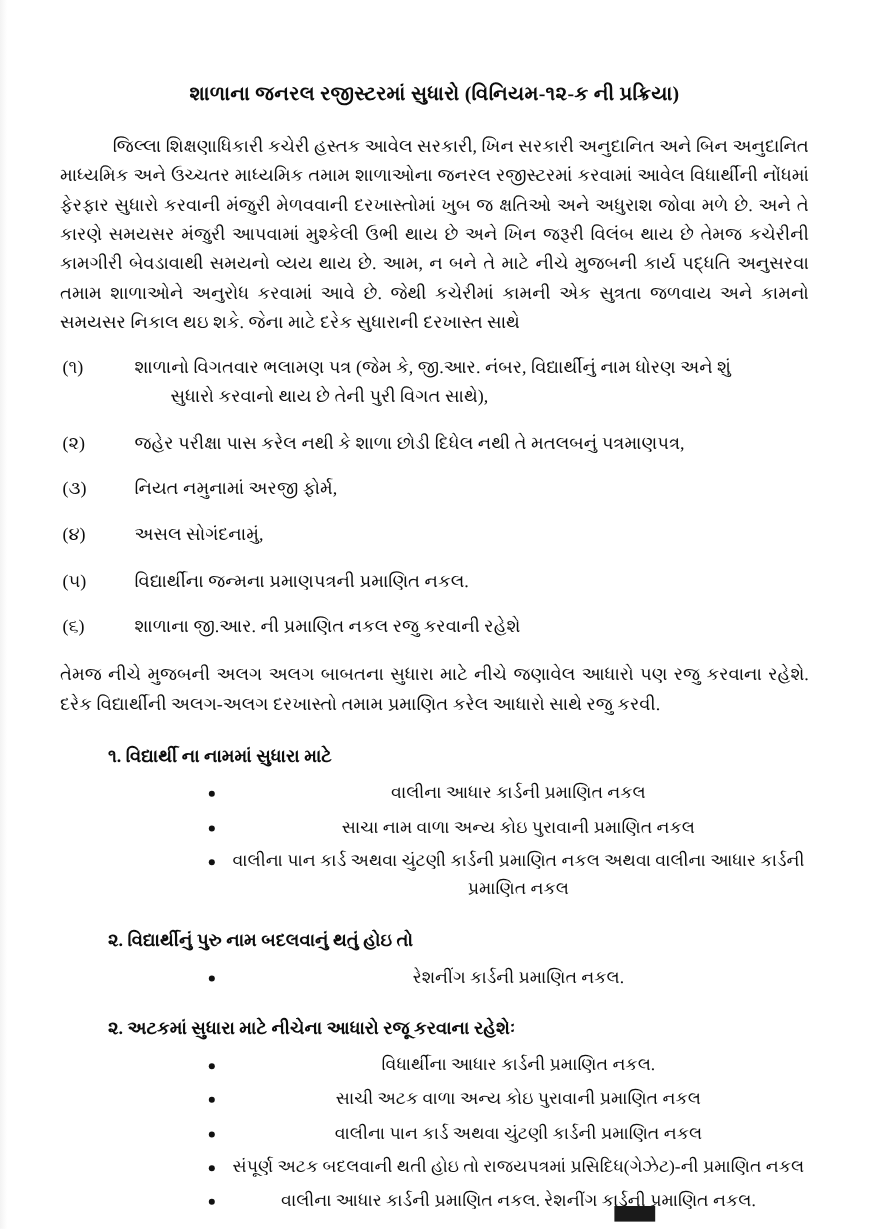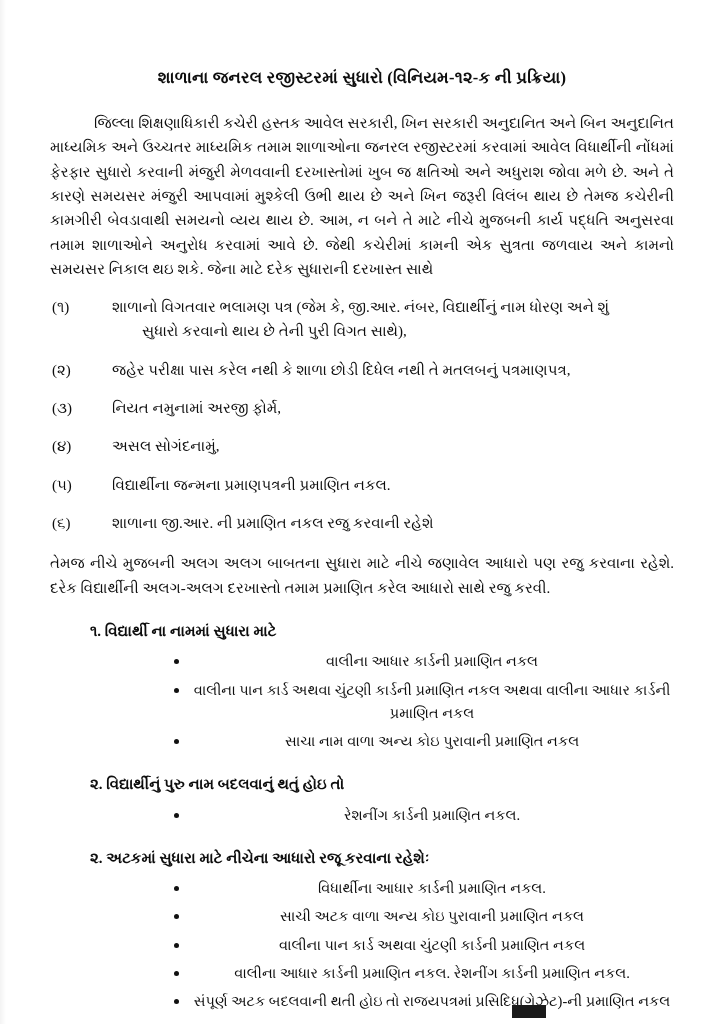--- a/index.html
+++ b/index.html
@@ -148,25 +148,25 @@
 
   <p class="para">તેમજ નીચે મુજબની અલગ અલગ બાબતના સુધારા માટે નીચે જણાવેલ આધારો પણ રજુ કરવાના રહેશે. દરેક વિદ્યાર્થીની અલગ-અલગ દરખાસ્તો તમામ પ્રમાણિત કરેલ આધારો સાથે રજુ કરવી.</p>
 
   <div class="section">
     <div class="section-heading">૧. વિદ્યાર્થી ના નામમાં સુધારા માટે</div>
     <ul class="bullet-list">
       <li>
         <span>વાલીના આધાર કાર્ડની પ્રમાણિત નકલ</span>
       </li>
       <li>
+        <span>સાચા નામ વાળા અન્ય કોઇ પુરાવાની પ્રમાણિત નકલ</span>
+      </li>
+      <li>
         <span>વાલીના પાન કાર્ડ અથવા ચુંટણી કાર્ડની પ્રમાણિત નકલ અથવા વાલીના આધાર કાર્ડની</span>
         <span class="cont">પ્રમાણિત નકલ</span>
-      </li>
-      <li>
-        <span>સાચા નામ વાળા અન્ય કોઇ પુરાવાની પ્રમાણિત નકલ</span>
       </li>
     </ul>
   </div>
 
   <div class="section">
     <div class="section-heading">૨.  વિદ્યાર્થીનું પુરુ નામ બદલવાનું થતું હોઇ તો</div>
     <ul class="bullet-list">
       <li>
         <span>રેશનીંગ કાર્ડની પ્રમાણિત નકલ.</span>
       </li>
@@ -179,22 +179,22 @@
       <li>
         <span>વિધાર્થીના આધાર કાર્ડની પ્રમાણિત નકલ.</span>
       </li>
       <li>
         <span>સાચી અટક વાળા અન્ય કોઇ પુરાવાની પ્રમાણિત નકલ</span>
       </li>
       <li>
         <span>વાલીના પાન કાર્ડ અથવા ચુંટણી કાર્ડની પ્રમાણિત નકલ</span>
       </li>
       <li>
+        <span>સંપૂર્ણ અટક બદલવાની થતી હોઇ તો રાજયપત્રમાં પ્રસિદિધ(ગેઝેટ)-ની પ્રમાણિત નકલ</span>
+      </li>
+      <li>
         <span>વાલીના આધાર કાર્ડની પ્રમાણિત નકલ. રેશનીંગ કાર્ડની પ્રમાણિત નકલ.</span>
-      </li>
-      <li>
-        <span>સંપૂર્ણ અટક બદલવાની થતી હોઇ તો રાજયપત્રમાં પ્રસિદિધ(ગેઝેટ)-ની પ્રમાણિત નકલ</span>
       </li>
     </ul>
   </div>
 
   <div class="page-footer-mark"></div>
 </div>
 
 </body></html>

